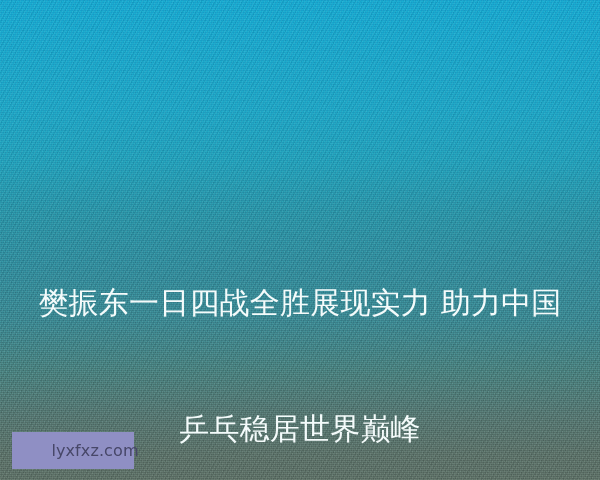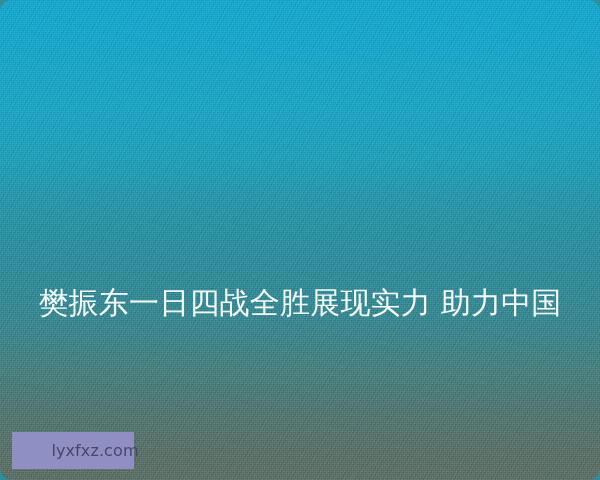--- a/index.html
+++ b/index.html
@@ -28,21 +28,20 @@
         #1ea4c4 110px,
         #229fb9 160px,
         #2a93a6 215px,
         #318c9c 265px,
         #3a8791 320px,
         #48807e 370px,
         #547671 415px,
         #5b7168 455px,
         #5d7066 480px
     );
-    border-radius: 12px;
   }
 
   
   #noise-overlay {
     position: absolute;
     inset: 0;
     pointer-events: none;
     opacity: 0.16;
     mix-blend-mode: overlay;
     background-image:
@@ -127,19 +126,20 @@
 </head>
 <body>
 
 <div id="image-card">
 
   <div id="noise-overlay"></div>
   <div id="noise-overlay-2"></div>
 
   <div id="headline">
     <span class="headline-line">樊振东一日四战全胜展现实力 助力中国</span>
+    <span class="headline-line">乒乓稳居世界巅峰</span>
   </div>
 
   <div id="watermark">
     <span id="watermark-text">lyxfxz.com</span>
   </div>
 
 </div>
 
 </body></html>

